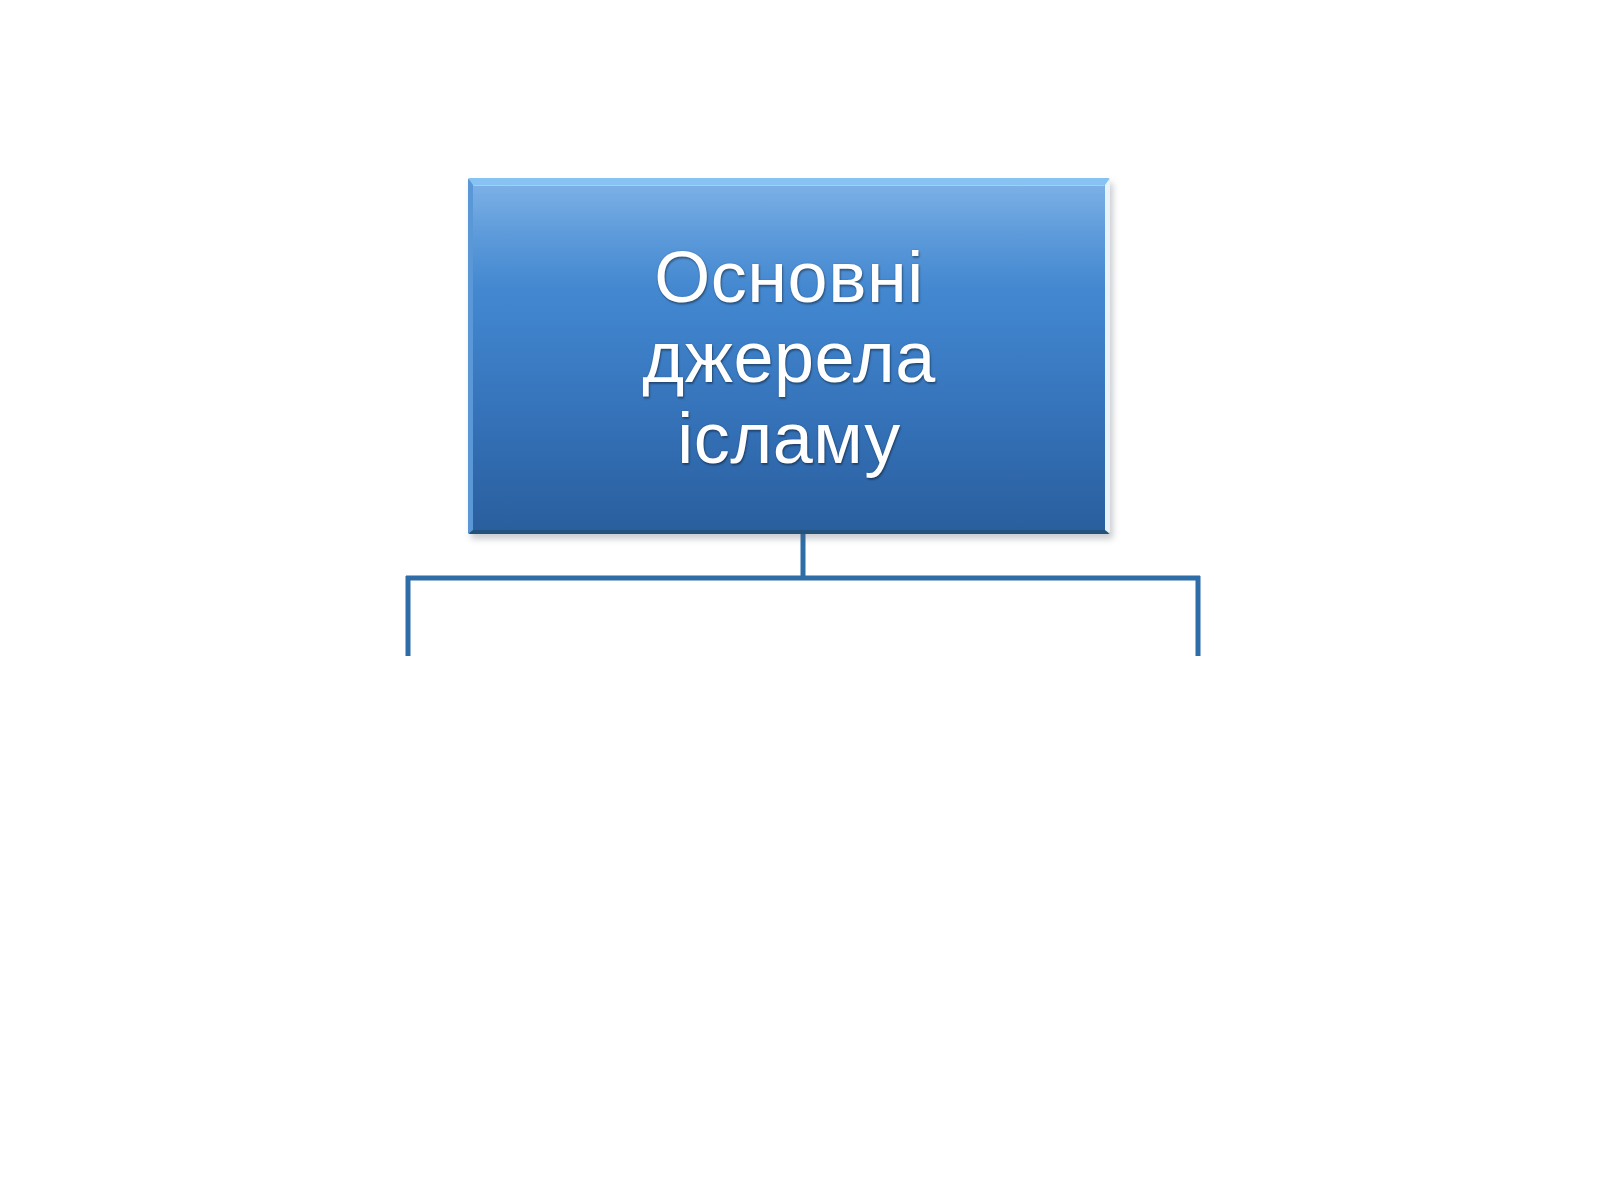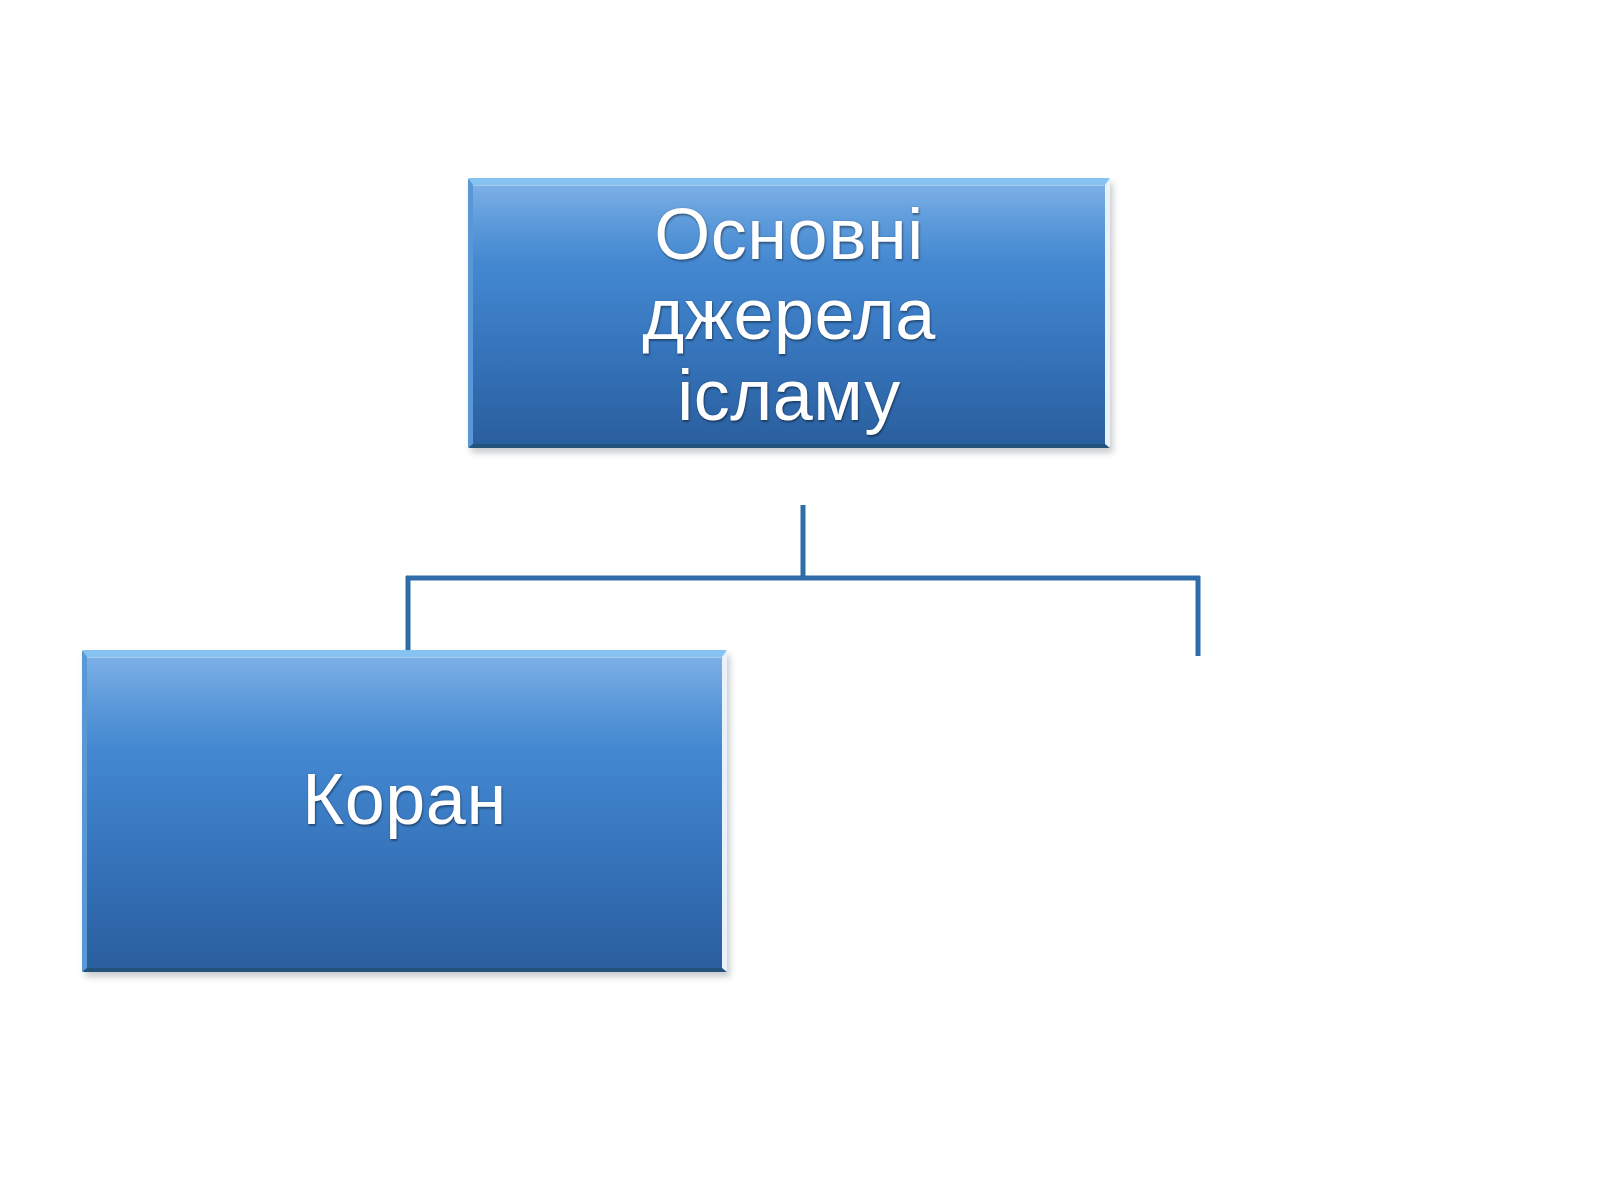--- a/index.html
+++ b/index.html
@@ -86,21 +86,21 @@
     line-height: 1.12;
     padding: 0 14px;
     white-space: pre-line;
   }
 
   
   #node-root {
     left: 468px;
     top: 178px;
     width: 642px;
-    height: 270px;
+    height: 356px;
   }
   #node-root .node-text {
     font-size: 72px;
   }
 
   
   #node-quran {
     left: 82px;
     top: 650px;
     width: 645px;
@@ -133,18 +133,15 @@
 
     <line x1="1198" y1="576" x2="1198" y2="656" stroke="#2e6da8" stroke-width="5"></line>
   </svg>
 
   <div class="node" id="node-root">
     <span class="node-text">Основні
 джерела
 ісламу</span>
   </div>
 
-  <div class="node" id="node-quran">
-    <span class="node-text">Коран</span>
-  </div>
 
 
 </div>
 
 </body></html>

